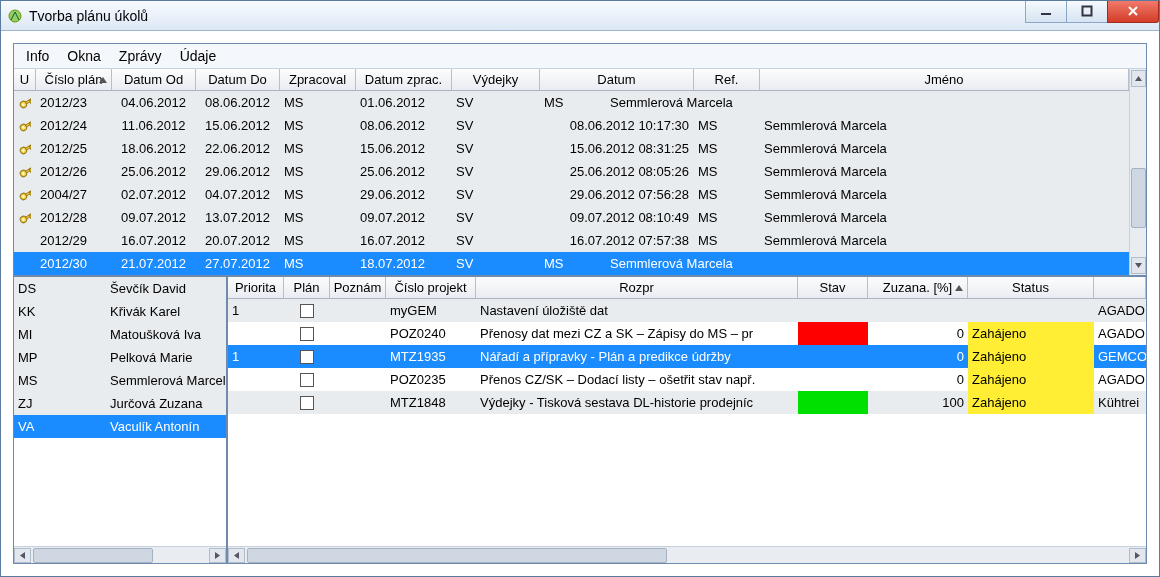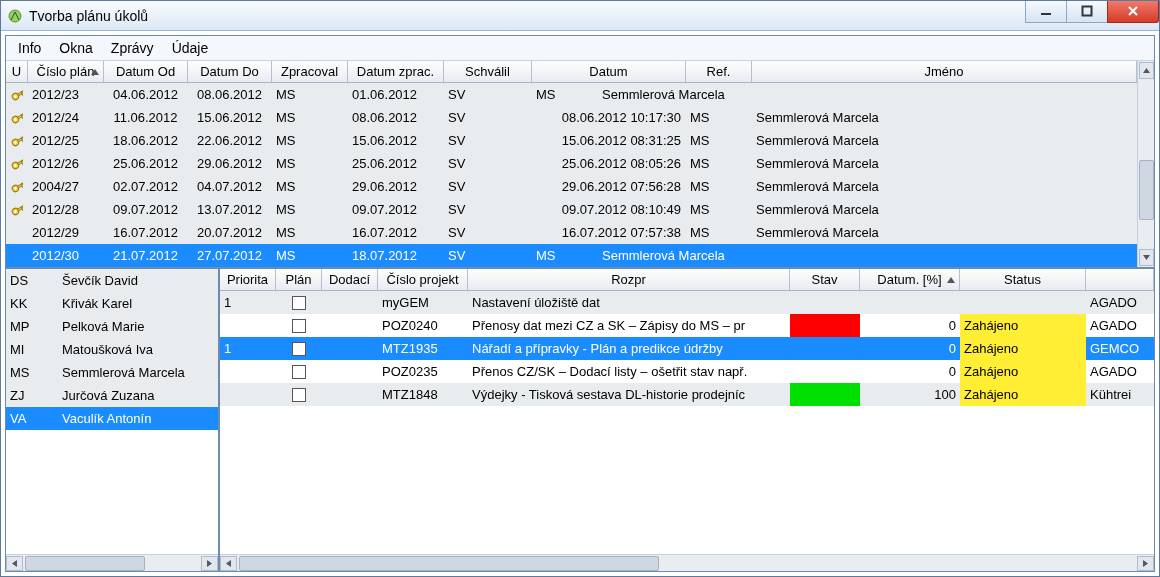--- a/index.html
+++ b/index.html
@@ -30,21 +30,21 @@
     width:42px; height:22px;
     display:flex; align-items:center; justify-content:center;
     background:linear-gradient(#f5f9fd,#d6e4f2);
     border:1px solid #8aa7c8; border-top:none;
     margin-left:-1px;
   }
   .winbtn.close { background:linear-gradient(#f07a6a,#d43c28); border-color:#a02a1c; color:#fff; width:52px; border-top-right-radius:0; border-bottom-right-radius:3px;}
   .winbtn svg { display:block; }
 
   .client {
-    flex:1; margin:4px; border:1px solid #6e8aad; background:#fff;
+    flex:1; margin:12px; border:1px solid #6e8aad; background:#fff;
     display:flex; flex-direction:column; overflow:hidden;
   }
   .menubar {
     display:flex; gap:2px; padding:2px 4px;
     border-bottom:1px solid #c7d3e3;
     background:#f4f7fb;
     font-size:14px;
   }
   .menubar span { padding:2px 8px; cursor:default; }
 
@@ -92,21 +92,21 @@
 
   .split-bottom {
     flex:1; display:flex; min-height:0;
   }
   .panel-left {
     width:214px; border-right:2px solid #6e8aad;
     display:flex; flex-direction:column;
   }
   .panel-right { flex:1; display:flex; flex-direction:column; min-width:0; }
 
-  .mini-row { display:flex; height:23px; align-items:center; }
+  .mini-row { display:flex; height:23px; align-items:center;gap:40px; }
   .mini-row.sel { background:#1a8cff; color:#fff; }
   .mini-row:not(.sel){ background:#e8ecef; }
   .panel-body { flex:1; overflow:hidden; background:#fff; }
 
   .hscroll {
     height:17px; background:#e9edf2; border-top:1px solid #c7d0dd;
     display:flex; align-items:center;
   }
   .hscroll .arrow { width:17px; height:15px; background:#e2e7ee; border:1px solid #b0bccc; display:flex; align-items:center; justify-content:center; }
   .hscroll .track { flex:1; height:15px; position:relative; }
@@ -166,21 +166,21 @@
 
     <div class="grid-top" style="display:flex; flex-direction:row;">
       <div style="flex:1; display:flex; flex-direction:column;">
         <div class="grid-header">
           <div class="hcell" style="width:22px">U</div>
           <div class="hcell sort" style="width:76px">Číslo plán</div>
           <div class="hcell" style="width:84px">Datum Od</div>
           <div class="hcell" style="width:84px">Datum Do</div>
           <div class="hcell" style="width:76px">Zpracoval</div>
           <div class="hcell" style="width:96px">Datum zprac.</div>
-          <div class="hcell" style="width:88px">Schválil</div>
+          <div class="hcell" style="width:88px">Výdejky</div>
           <div class="hcell" style="width:154px">Datum</div>
           <div class="hcell" style="width:66px">Ref.</div>
           <div class="hcell" style="flex:1; justify-content:center">Jméno</div>
         </div>
         <div class="grid-body" id="top-body">
             <div class="row">
               <div class="cell center key-icon" style="width:22px">
                 <svg width="16" height="14">
                   <g transform="rotate(-30 8 7)">
                     <circle cx="5" cy="7" r="3.2" fill="#f4d24a" stroke="#9a7b14"></circle>
@@ -358,26 +358,26 @@
         <div class="panel-body" id="left-body">
             <div class="mini-row">
               <div class="cell" style="width:52px">DS</div>
               <div class="cell" style="flex:1">Ševčík David</div>
             </div>
             <div class="mini-row">
               <div class="cell" style="width:52px">KK</div>
               <div class="cell" style="flex:1">Křivák Karel</div>
             </div>
             <div class="mini-row">
+              <div class="cell" style="width:52px">MI</div>
+              <div class="cell" style="flex:1">Matoušková Iva</div>
+            </div>
+            <div class="mini-row">
               <div class="cell" style="width:52px">MP</div>
               <div class="cell" style="flex:1">Pelková Marie</div>
-            </div>
-            <div class="mini-row">
-              <div class="cell" style="width:52px">MI</div>
-              <div class="cell" style="flex:1">Matoušková Iva</div>
             </div>
             <div class="mini-row">
               <div class="cell" style="width:52px">MS</div>
               <div class="cell" style="flex:1">Semmlerová Marcela</div>
             </div>
             <div class="mini-row">
               <div class="cell" style="width:52px">ZJ</div>
               <div class="cell" style="flex:1">Jurčová Zuzana</div>
             </div>
             <div class="mini-row sel">
@@ -399,25 +399,25 @@
                 <path d="M2 1 L7 4.5 L2 8 Z" fill="#556"></path>
               </svg>
             </div>
         </div>
       </div>
 
       <div class="panel-right">
         <div class="grid-header">
           <div class="hcell" style="width:56px">Priorita</div>
           <div class="hcell" style="width:46px">Plán</div>
-          <div class="hcell" style="width:56px">Dodací</div>
+          <div class="hcell" style="width:56px">Poznám</div>
           <div class="hcell" style="width:90px">Číslo projekt</div>
           <div class="hcell" style="width:322px">Rozpr</div>
           <div class="hcell" style="width:70px">Stav</div>
-          <div class="hcell sort" style="width:100px">Datum. [%]</div>
+          <div class="hcell sort" style="width:100px">Zuzana. [%]</div>
           <div class="hcell" style="width:126px">Status</div>
           <div class="hcell" style="flex:1; min-width:50px"></div>
         </div>
         <div class="panel-body" id="right-body" style="background:#fff;">
             <div class="row2">
               <div class="cell2" style="width:56px">1</div>
               <div class="cell2" style="width:46px;justify-content:center">
                 <div class="chk"></div>
               </div>
               <div class="cell2" style="width:56px"></div>

